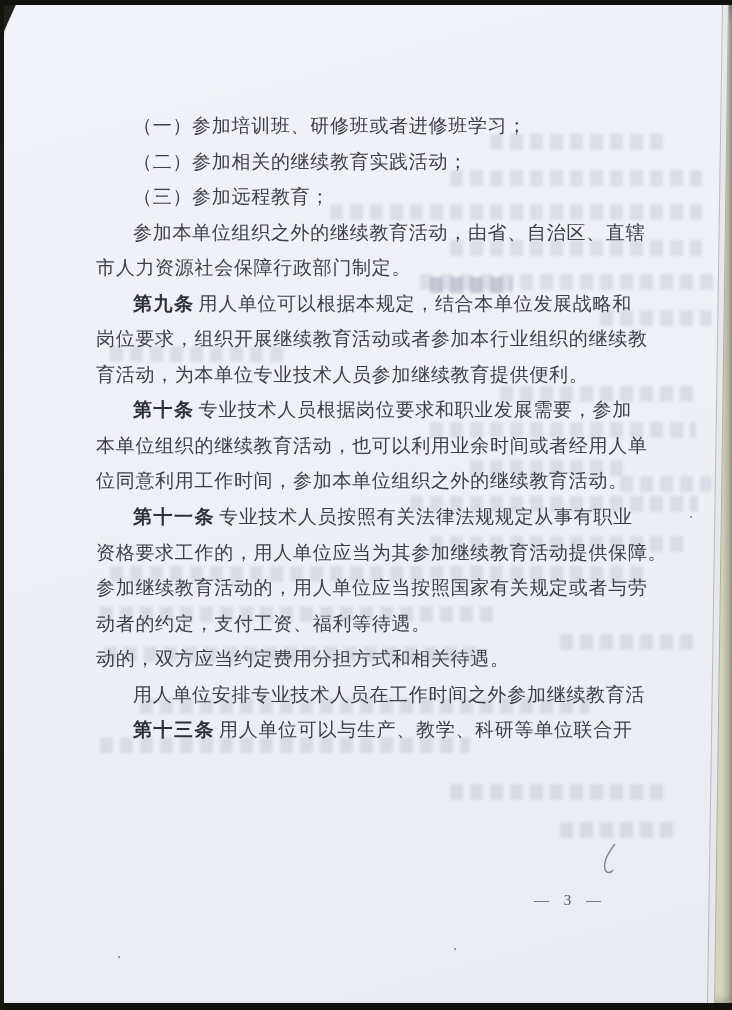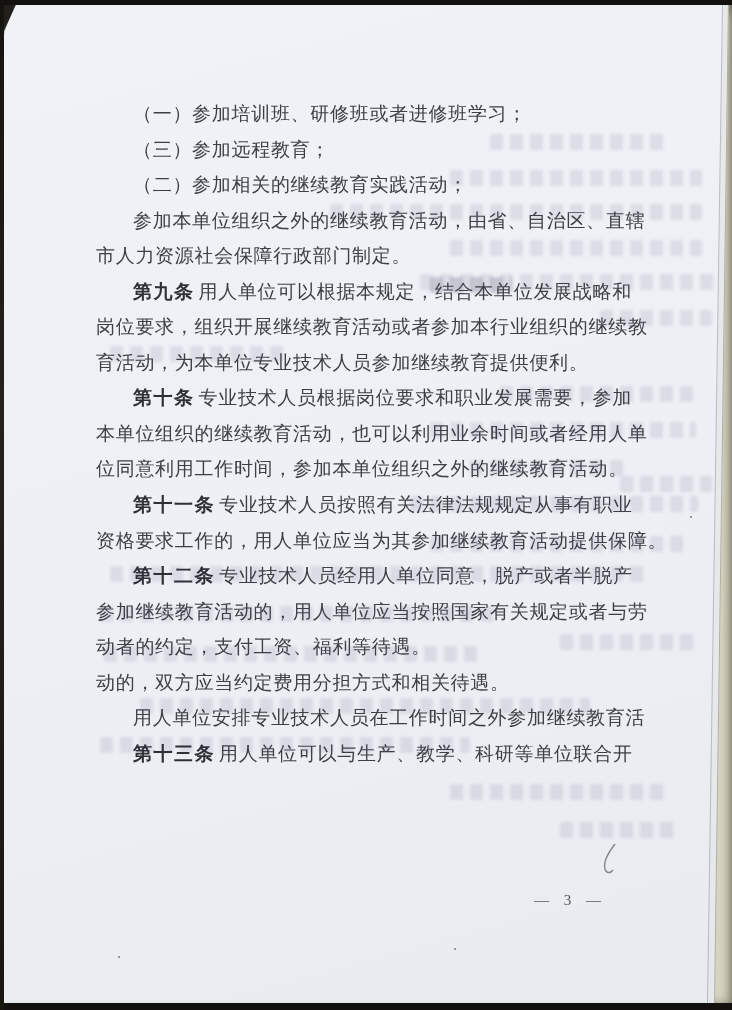--- a/index.html
+++ b/index.html
@@ -39,23 +39,24 @@
     position:absolute;left:722px;top:4px;width:1px;height:999px;
     background:rgba(122,124,136,.45);transform:rotate(.86deg);transform-origin:top left;z-index:5;
   }
   
   .edge-top{position:absolute;left:0;top:0;width:100%;height:5px;background:var(--scan-edge,#12110e);z-index:7;}
   .edge-bottom{position:absolute;left:0;bottom:0;width:100%;height:7px;background:var(--scan-edge,#12110e);z-index:7;}
   .edge-left{position:absolute;left:0;top:0;width:4px;height:100%;
     background:linear-gradient(180deg,#14130f,#23221b 40%,#17160f);z-index:7;}
   
   .textblock{
-    position:absolute;left:92px;top:92px;width:575px;
+    position:absolute;left:92px;top:106px;width:575px;
     color:var(--text,#3e3f46);font-size:19px;line-height:35.55px;letter-spacing:.7px;
     z-index:3;
+    font-family:Liberation Mono, monospace;
   }
   .line{white-space:nowrap;height:35.55px;}
   .line.indent{padding-left:37px;}
   .head{font-weight:bold;letter-spacing:1.5px;margin-right:4px;color:var(--article-heading,#2f3037);}
   .pagenum{
     position:absolute;left:530px;top:888px;font-size:15px;letter-spacing:1px;word-spacing:9px;
     color:var(--page-number,#54555c);z-index:3;
   }
   
   .smudge{
@@ -71,33 +72,32 @@
 <body>
 
 <div class="bed"></div>
 <div class="bed-corner"></div>
 <div class="undersheet"></div>
 <div class="sheet-edge-line"></div>
 
 <div class="page">
   <div class="textblock">
       <div class="line indent"><span>（一）参加培训班、研修班或者进修班学习；</span></div>
+      <div class="line indent"><span>（二）参加相关的继续教育实践活动；</span></div>
       <div class="line indent"><span>（三）参加远程教育；</span></div>
-      <div class="line indent"><span>（二）参加相关的继续教育实践活动；</span></div>
       <div class="line indent"><span>参加本单位组织之外的继续教育活动，由省、自治区、直辖</span></div>
       <div class="line"><span>市人力资源社会保障行政部门制定。</span></div>
       <div class="line indent"><span class="head">第九条</span><span>用人单位可以根据本规定，结合本单位发展战略和</span></div>
       <div class="line"><span>岗位要求，组织开展继续教育活动或者参加本行业组织的继续教</span></div>
       <div class="line"><span>育活动，为本单位专业技术人员参加继续教育提供便利。</span></div>
       <div class="line indent"><span class="head">第十条</span><span>专业技术人员根据岗位要求和职业发展需要，参加</span></div>
       <div class="line"><span>本单位组织的继续教育活动，也可以利用业余时间或者经用人单</span></div>
       <div class="line"><span>位同意利用工作时间，参加本单位组织之外的继续教育活动。</span></div>
       <div class="line indent"><span class="head">第十一条</span><span>专业技术人员按照有关法律法规规定从事有职业</span></div>
       <div class="line"><span>资格要求工作的，用人单位应当为其参加继续教育活动提供保障。</span></div>
-      <div class="line indent"><span class="head">第十二条</span><span>专业技术人员经用人单位同意，脱产或者半脱产</span></div>
       <div class="line"><span>参加继续教育活动的，用人单位应当按照国家有关规定或者与劳</span></div>
       <div class="line"><span>动者的约定，支付工资、福利等待遇。</span></div>
       <div class="line"><span>动的，双方应当约定费用分担方式和相关待遇。</span></div>
       <div class="line indent"><span>用人单位安排专业技术人员在工作时间之外参加继续教育活</span></div>
       <div class="line indent"><span class="head">第十三条</span><span>用人单位可以与生产、教学、科研等单位联合开</span></div>
     </div>
 
   <div class="pagenum">— 3 —</div>
 
   <svg class="penmark" width="24" height="40" viewBox="0 0 24 40">

